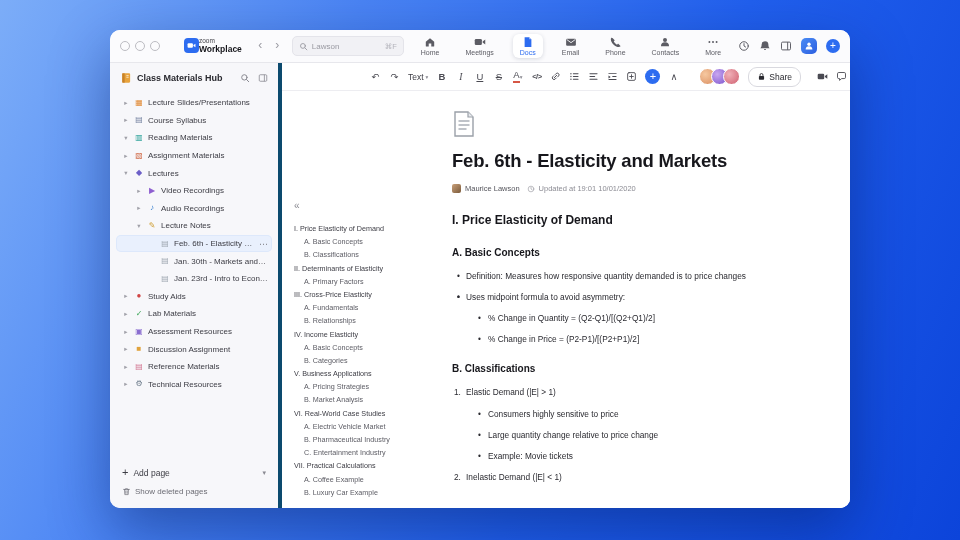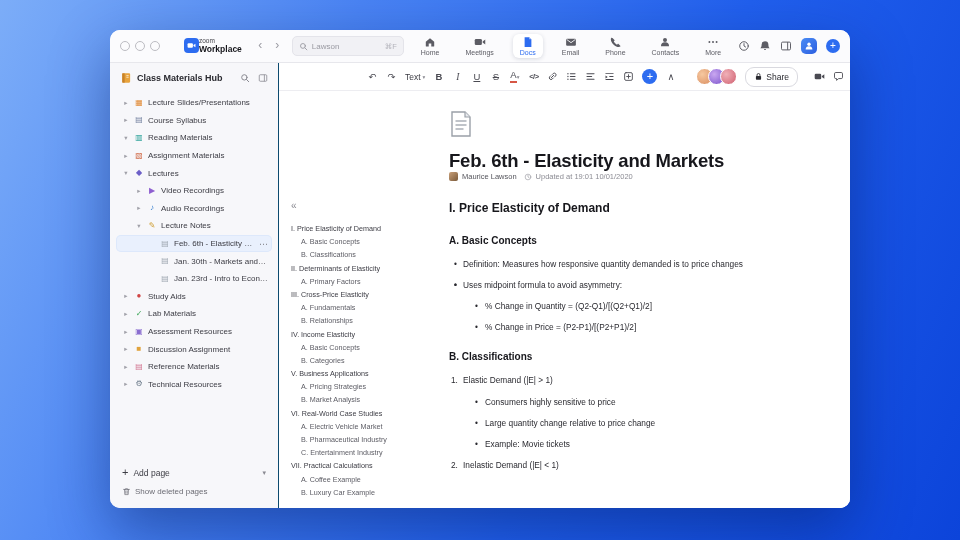--- a/index.html
+++ b/index.html
@@ -33,21 +33,21 @@
   .cicon{display:inline-flex;color:#5c5c64;}
   .cicon svg{width:12px;height:12px;}
   .avatar{width:16px;height:16px;border-radius:5px;background:linear-gradient(135deg,#4a8cf5,#2d5fe0);color:#fff;display:inline-flex;align-items:center;justify-content:center;}
   .avatar svg{width:10px;height:10px;}
   .plusbtn{width:14px;height:14px;border-radius:50%;background:#2d6cf0;color:#fff;font-size:10px;line-height:13px;text-align:center;}
 
   
   .wbody{flex:1;display:flex;min-height:0;}
 
   
-  .sidebar{width:168px;min-width:168px;background:#f7f7fa;border-right:1px solid #0c4a6e;display:flex;flex-direction:column;}
+  .sidebar{width:168px;min-width:168px;background:#f7f7fa;border-right:4px solid #0c4a6e;display:flex;flex-direction:column;}
   .sb-header{display:flex;align-items:center;gap:5px;padding:9px 10px 5px;}
   .sb-book{display:inline-flex;}
   .sb-book svg{width:12px;height:12px;}
   .sb-title{font-size:9px;font-weight:700;color:#2a2a30;flex:1;white-space:nowrap;overflow:hidden;}
   .sb-hicon{display:inline-flex;color:#8a8a92;margin-left:3px;}
   .sb-hicon svg{width:10px;height:10px;}
   .tree{flex:1;padding:5px 6px 0;overflow:hidden;}
   .titem{display:flex;align-items:center;gap:4px;height:17.6px;padding:0 4px 0 6px;border-radius:5px;font-size:8px;color:#3c3c44;}
   .titem .chev{width:8px;min-width:8px;color:#a0a0a8;font-size:6.5px;text-align:center;}
   .ticon{width:10px;min-width:10px;font-size:8px;text-align:center;line-height:1;}
@@ -92,21 +92,21 @@
   .docarea{flex:1;position:relative;background:#fff;overflow:hidden;}
   .outline{position:absolute;left:12px;top:104px;width:152px;}
   .out-collapse{color:#8a8a92;font-size:10px;}
   .out-list{margin-top:11px;}
   .out-item{font-size:7.2px;color:#3c3c44;line-height:1.25;margin-bottom:4.2px;white-space:nowrap;overflow:hidden;}
   .out-item.lv1{padding-left:10px;color:#5c5c64;}
   .content{position:absolute;left:170px;top:20px;width:382px;}
   .doc-emoji{display:inline-flex;}
   .doc-emoji svg{width:24px;height:26px;}
   .doc-title{font-size:18.5px;font-weight:700;color:#17171c;margin:9px 0 0;letter-spacing:-.2px;}
-  .doc-meta{display:flex;align-items:center;gap:4px;margin-top:0;font-size:7.5px;color:#8c8c94;}
+  .doc-meta{display:flex;align-items:center;gap:4px;margin-top:12px;font-size:7.5px;color:#8c8c94;}
   .meta-avatar{width:9px;height:9px;border-radius:2px;background:linear-gradient(135deg,#c9a07a,#7a5a3a);}
   .meta-name{color:#55555c;}
   .meta-clock{display:inline-flex;color:#9a9aa2;margin-left:3px;}
   .meta-clock svg{width:8px;height:8px;}
   .blocks{margin-top:20px;}
   .blk{position:relative;font-size:8.3px;color:#2a2a30;line-height:1.3;margin-bottom:10.5px;}
   .blk .marker{position:absolute;color:#2a2a30;}
   .t-h2{font-size:12px;font-weight:700;color:#17171c;margin:0 0 14px;}
   .t-h3{font-size:10px;font-weight:700;color:#17171c;margin:17px 0 12px;}
   .t-bullet.lv1{padding-left:14px;}

